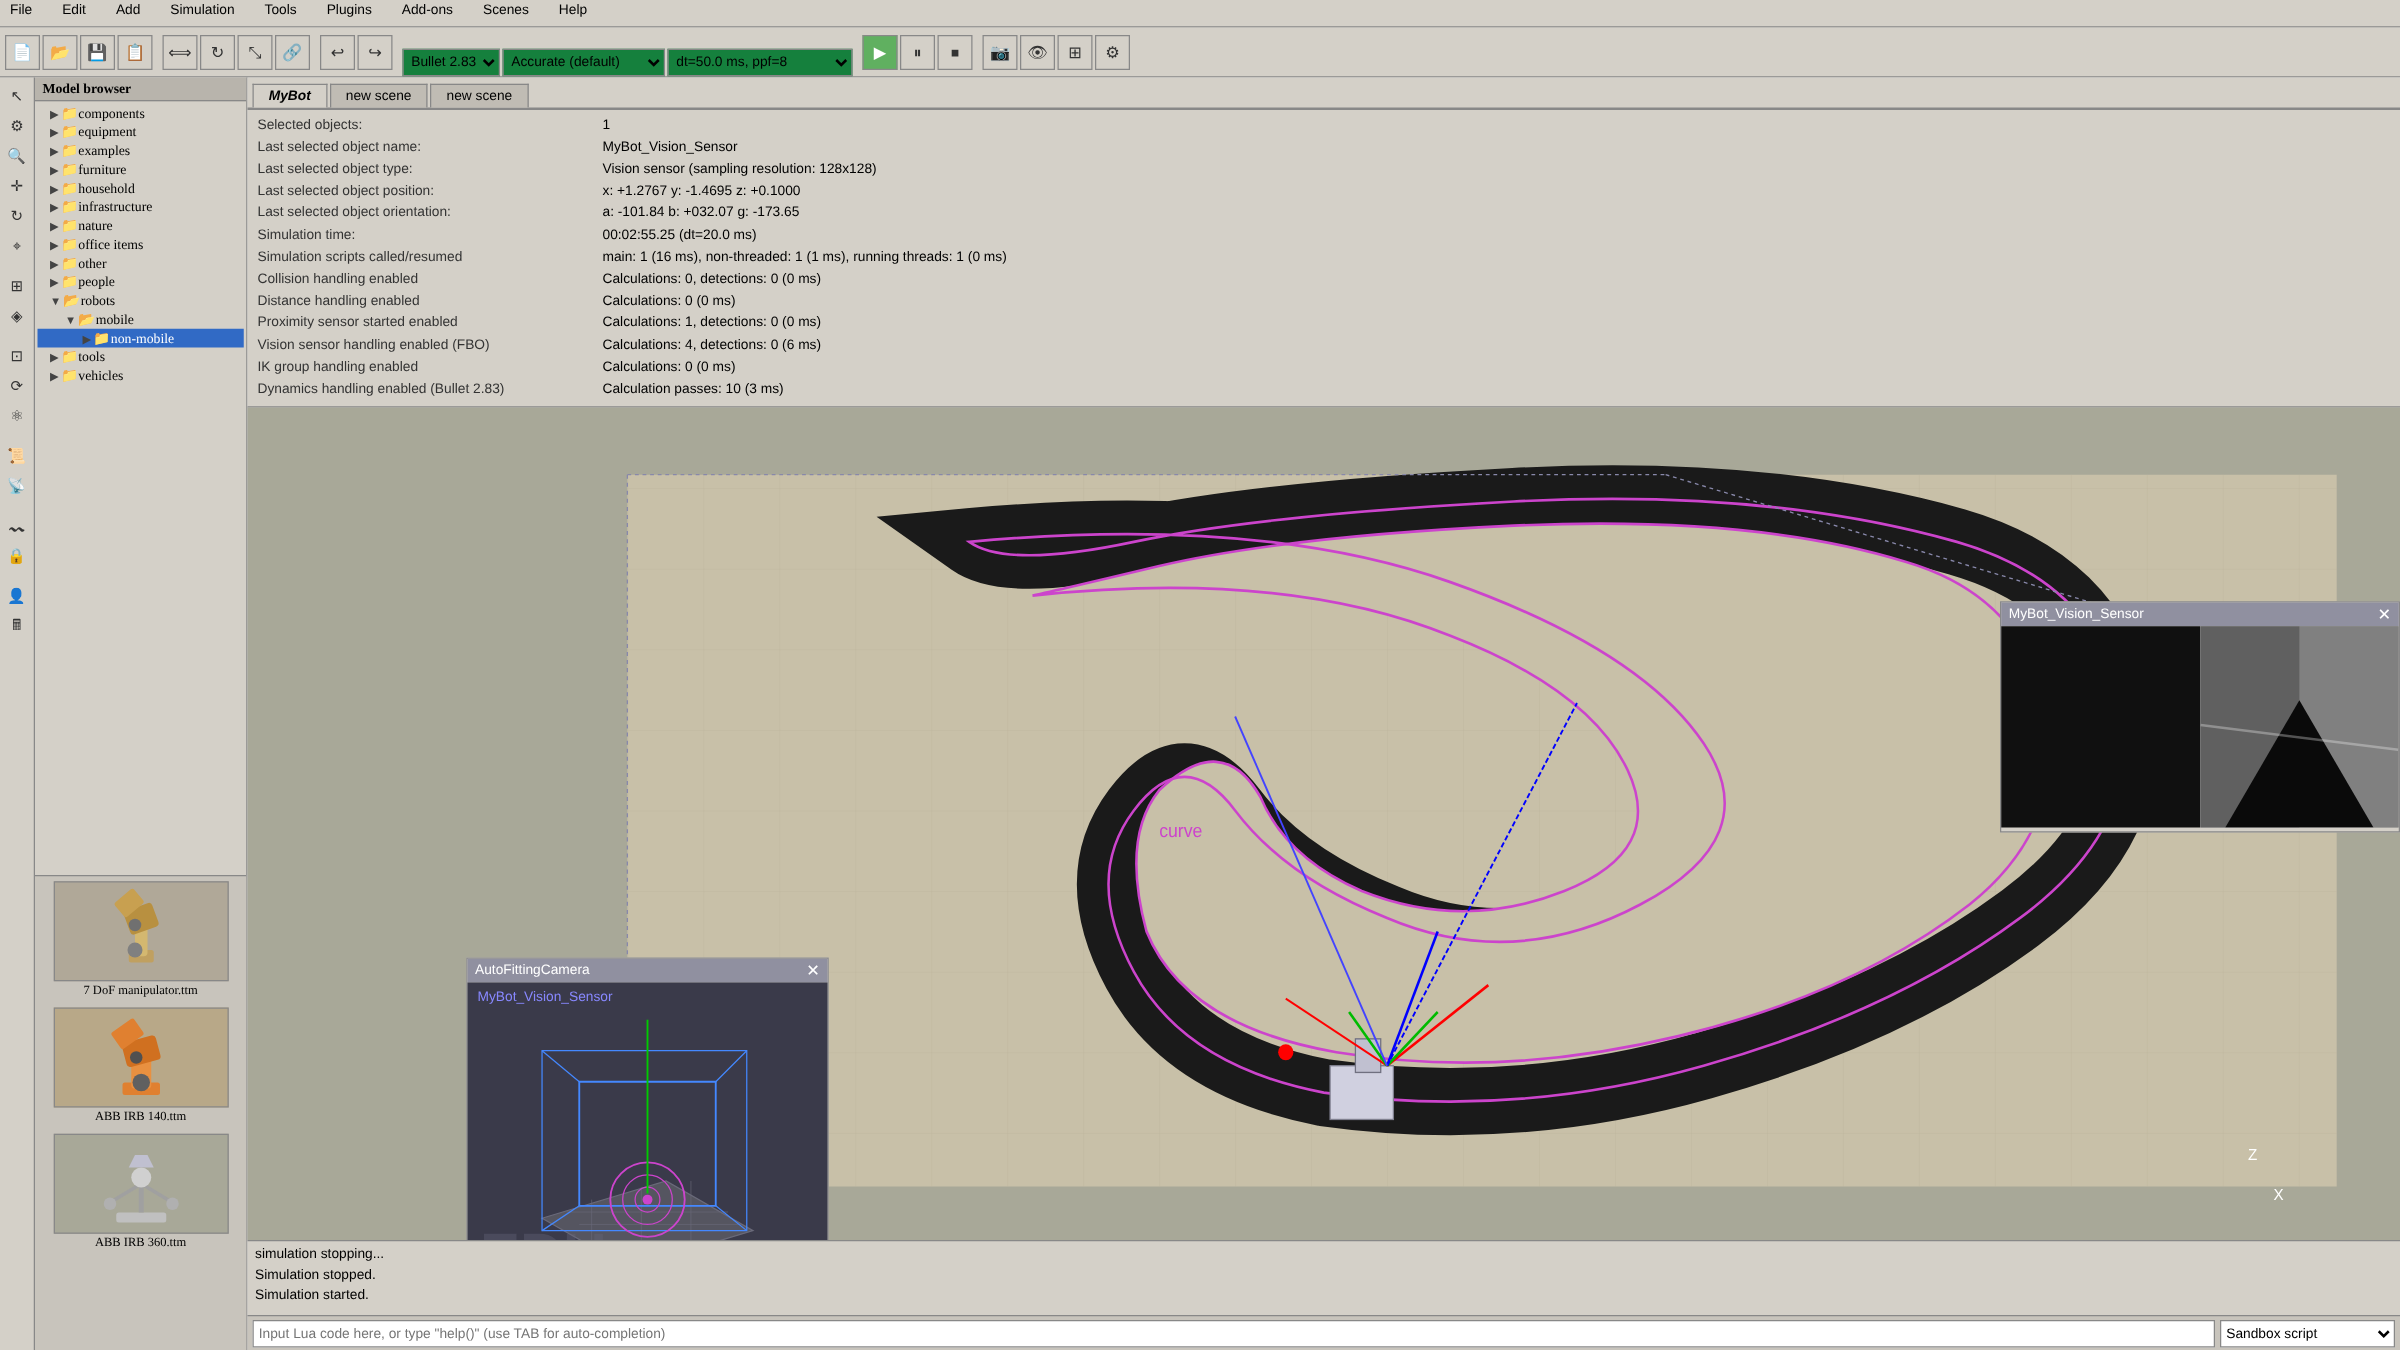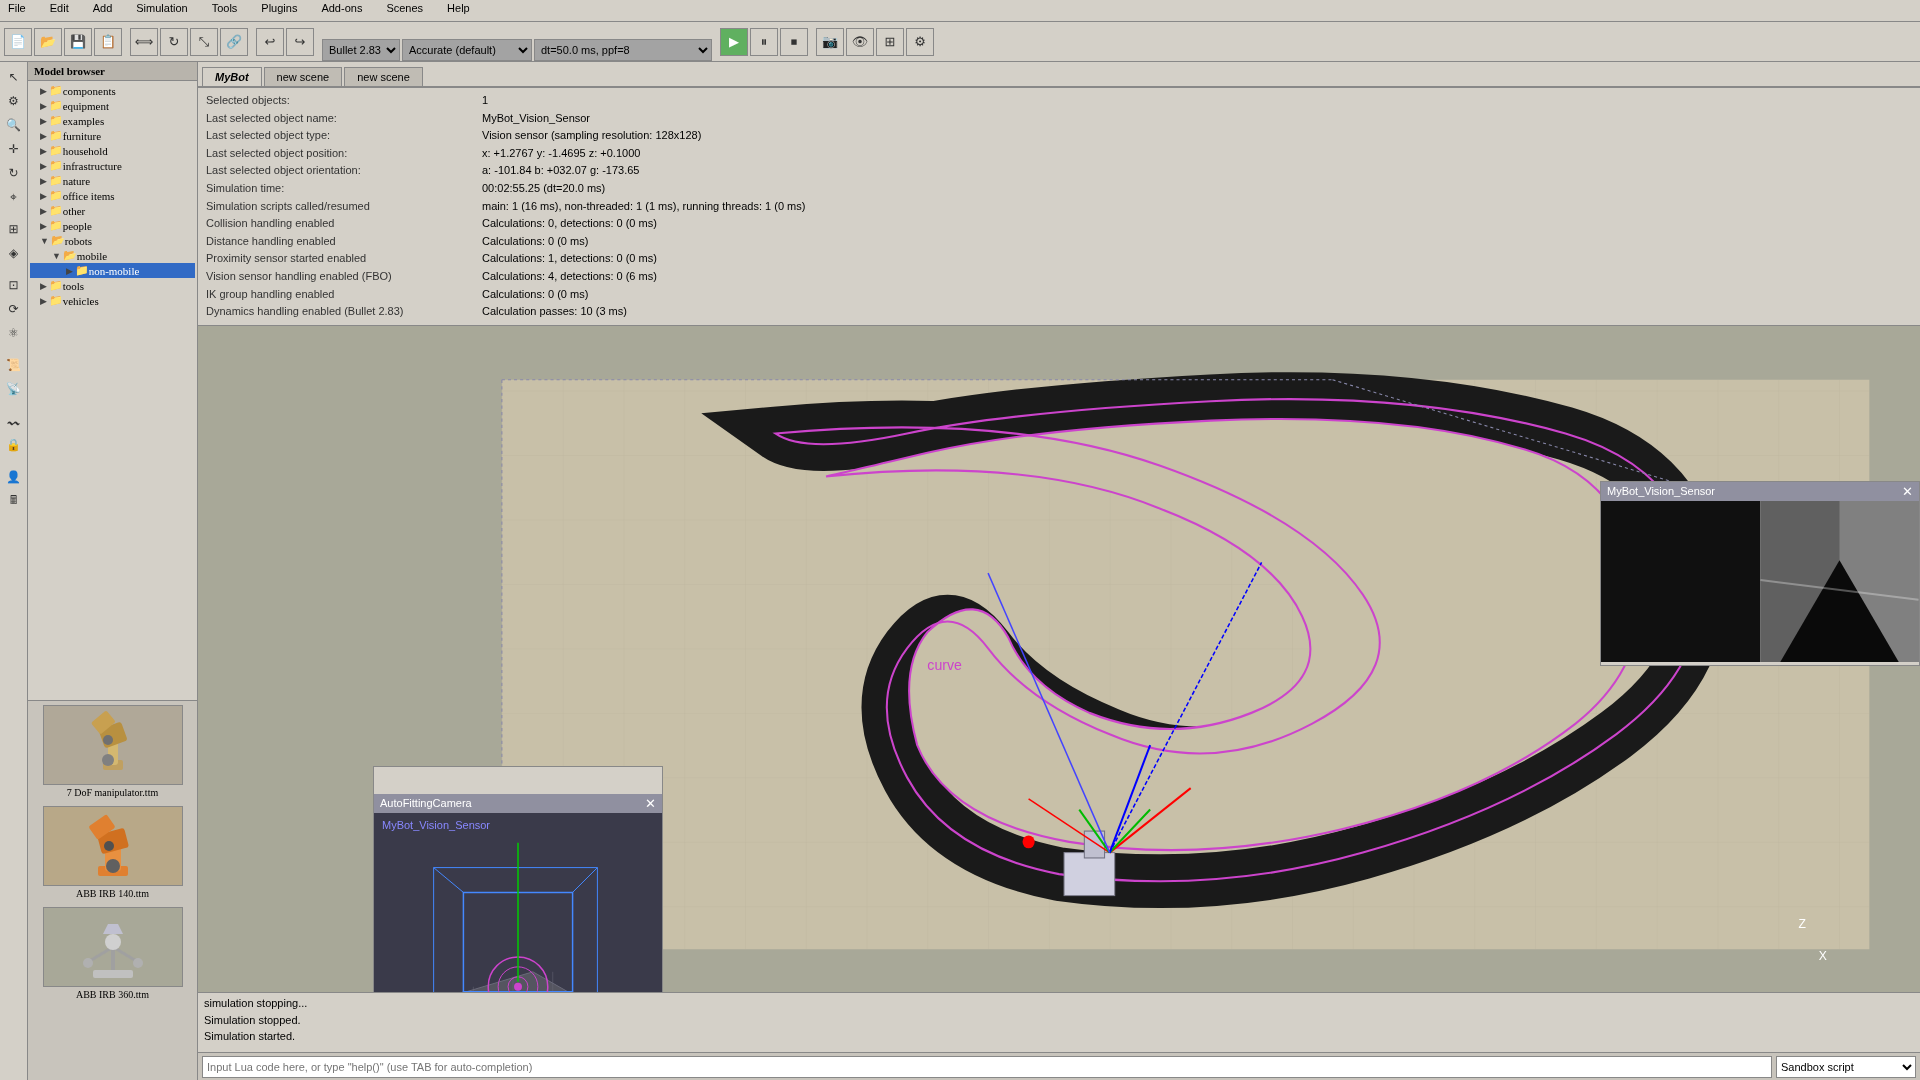--- a/index.html
+++ b/index.html
@@ -17,21 +17,21 @@
       width: 100%; height: 40px; background: #d4d0c8; display: flex; align-items: center;
       border-bottom: 1px solid #888; padding: 0 4px; gap: 2px;
     }
     .tb-btn {
       width: 28px; height: 28px; background: #d4d0c8; border: 1px solid #888;
       display: flex; align-items: center; justify-content: center; cursor: pointer;
       font-size: 13px; color: #333;
     }
     .tb-separator { width: 4px; height: 28px; }
     .tb-select {
-      height: 22px; font-size: 11px; background: #a3a3a3; border: 1px solid #888; padding: 0 2px; margin-top: 16px;
+      height: 22px; font-size: 11px; background: #15803d; border: 1px solid #888; padding: 0 2px; margin-top: 16px;
     }
 
     
     #main-layout {
       display: flex; width: 100%; height: calc(1080px - 62px);
     }
 
     
     #icon-bar {
       width: 28px; background: #d4d0c8; border-right: 1px solid #888;
@@ -112,21 +112,20 @@
     
     #camera-popup {
       position: absolute; left: 175px; top: 440px;
       width: 290px; height: 290px; background: #d4d0c8;
       border: 1px solid #888; z-index: 10;
     }
     #camera-popup-header {
       background: #9090a0; padding: 2px 6px; font-size: 11px; color: #fff;
       display: flex; justify-content: space-between; align-items: center;
       cursor: move;
-      margin-top: 27px;
     }
     #camera-popup-content {
       background: #404050; width: 100%; height: calc(100% - 22px);
       position: relative; overflow: hidden;
     }
     .camera-label-overlay {
       position: absolute; top: 6px; left: 8px; color: #8888ff; font-size: 11px;
     }
     .edu-watermark {
       position: absolute; bottom: 20px; left: 10px; font-size: 48px; color: rgba(100,100,120,0.4);
@@ -203,21 +202,21 @@
   <div class="tb-separator"></div>
   <div class="tb-btn">↩</div>
   <div class="tb-btn">↪</div>
   <div class="tb-separator"></div>
   <select class="tb-select">
     <option>Bullet 2.83</option>
   </select>
   <select class="tb-select" style="width:130px">
     <option>Accurate (default)</option>
   </select>
-  <select class="tb-select" style="width:178px">
+  <select class="tb-select" style="width:148px">
     <option>dt=50.0 ms, ppf=8</option>
   </select>
   <div class="tb-separator"></div>
   <div class="tb-btn" style="background:#60b060;color:#fff;">▶</div>
   <div class="tb-btn">⏸</div>
   <div class="tb-btn">⏹</div>
   <div class="tb-separator"></div>
   <div class="tb-btn">📷</div>
   <div class="tb-btn">👁</div>
   <div class="tb-btn">⊞</div>

